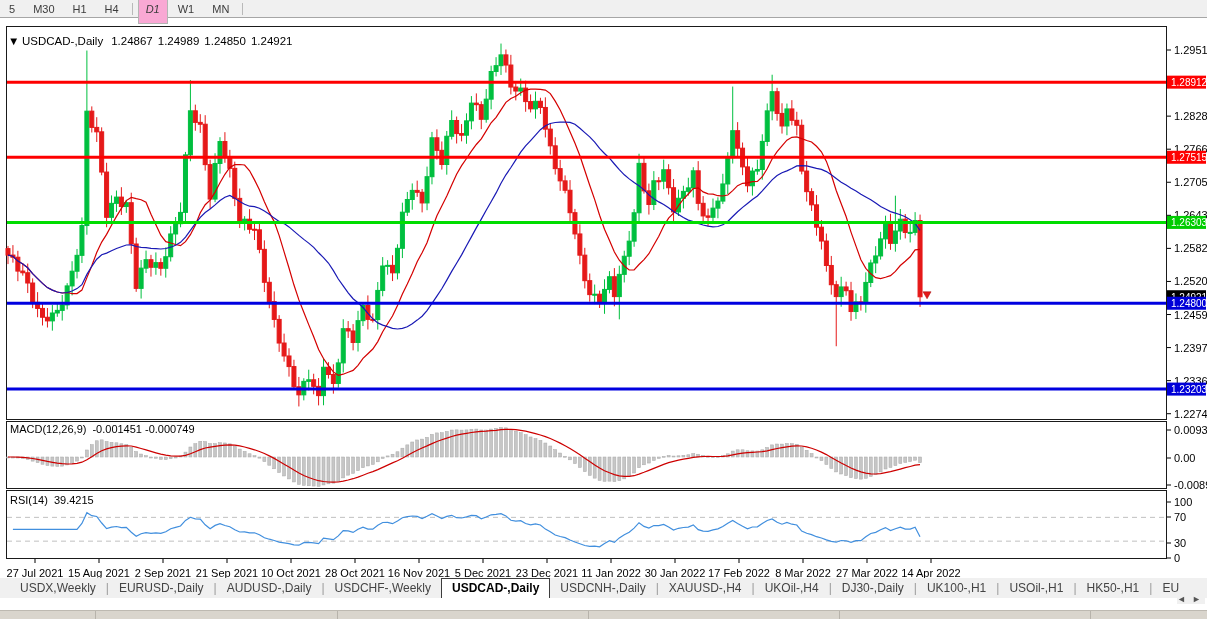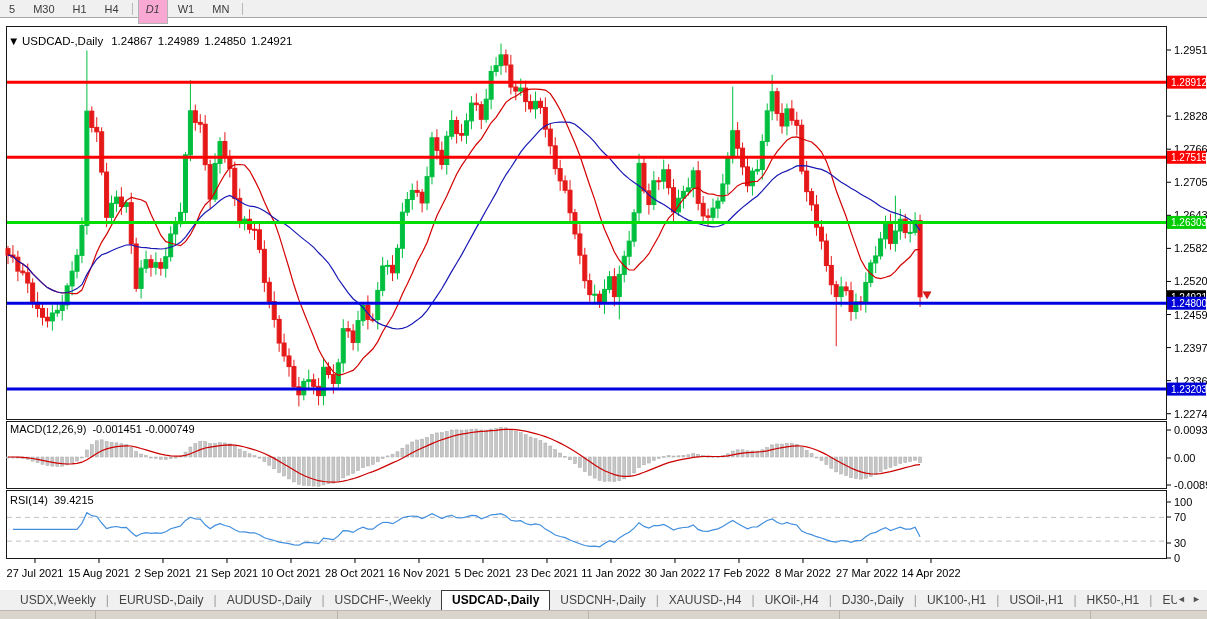--- a/index.html
+++ b/index.html
@@ -11,21 +11,21 @@
   .tfbtn.active{background:#f9a8d4;border:1px solid #b4b4b4;padding:8px 7px;font-style:italic;}
   .tfsep{width:1px;height:12px;background:#b9b9b9;margin:0 4px;}
   
   #chart-svg{position:absolute;left:0;top:0;}
   text{font-family:"Liberation Sans","DejaVu Sans",sans-serif;}
   .axis-label{font-size:11px;fill:#000;}
   .chart-title{font-size:11.5px;fill:#000;}
   .ind-label{font-size:11px;fill:#000;}
   .badge-text{font-size:10px;fill:#fff;}
   
-  .tabbar{position:absolute;left:0;top:590px;width:1207px;height:20px;background:#f0f0f0;
+  .tabbar{position:absolute;left:0;top:578px;width:1207px;height:20px;background:#f0f0f0;
     display:flex;align-items:flex-end;font-size:12px;color:#444;}
   .tabs{display:flex;align-items:flex-end;overflow:hidden;width:1177px;padding-left:10px;}
   .tab{padding:2px 10px 3px 10px;white-space:nowrap;cursor:default;}
   .tab.active{background:#ffffff;border:1px solid #3c3c3c;border-bottom:none;font-weight:bold;color:#000;}
   .tabsep{color:#9a9a9a;padding:2px 0 3px 0;}
   .tabarrows{position:absolute;right:2px;top:594px;width:28px;display:flex;gap:6px;
     font-size:9px;color:#555;background:#f0f0f0;}
   .bottomstrip{position:absolute;left:0;top:610px;width:1207px;height:9px;background:#d9d5cd;
     border-top:1px solid #bdb9b1;}
   .bottomstrip .vline{position:absolute;top:0;width:1px;height:9px;background:#b7b3ab;}

